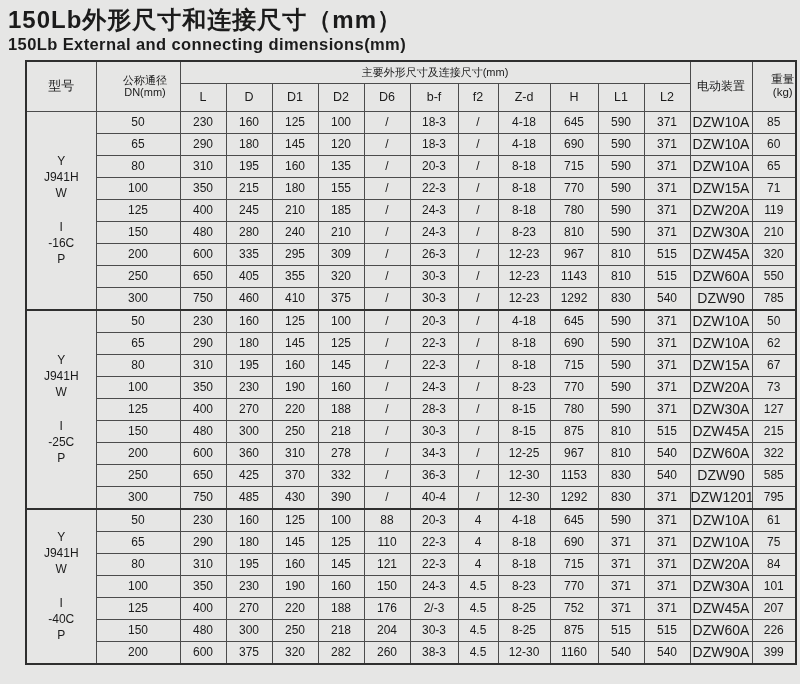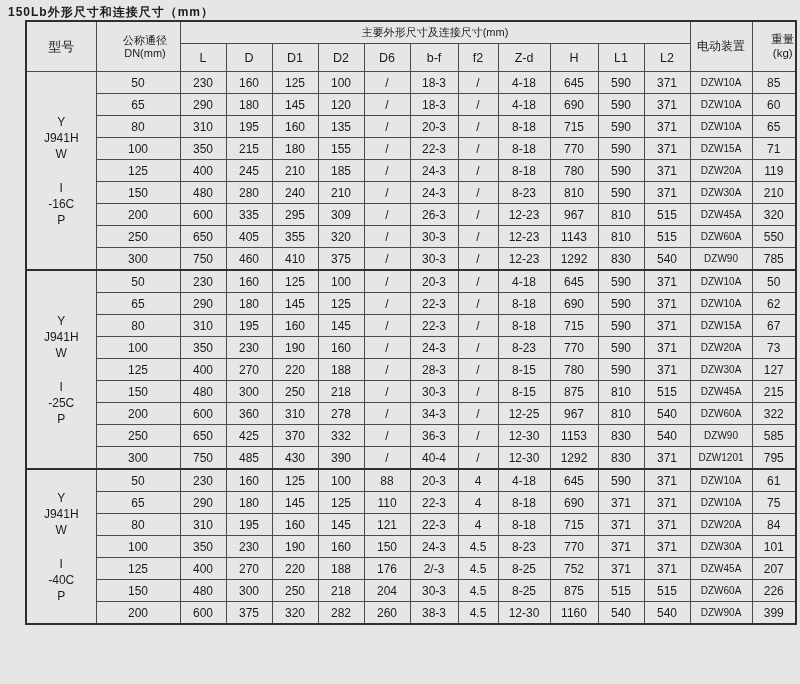--- a/index.html
+++ b/index.html
@@ -5,21 +5,21 @@
   html,body { margin:0; padding:0; }
   body {
     width:800px; height:684px;
     background:#e6e6e5;
     font-family:"Liberation Sans","DejaVu Sans",sans-serif;
     color:#1b1b1b;
     overflow:hidden;
   }
   .page { padding:5px 6px 0 8px; }
   .title-cn {
-    font-size:12px; font-weight:bold; letter-spacing:1px; line-height:1.25;
+    font-size:24px; font-weight:bold; letter-spacing:1px; line-height:1.25;
   }
   .title-en {
     font-size:16.5px; font-weight:bold; letter-spacing:0.4px; line-height:1.2;
     margin-bottom:5px;
   }
   table.dim-table {
     border-collapse:collapse;
     table-layout:fixed;
     width:770px;
     margin-left:17px;
@@ -40,27 +40,28 @@
   .th-model { font-size:13px !important; }
   .two-line span { display:block; line-height:1.15; }
   .th-dn span { font-size:11px;padding-left:14px; }
   .th-weight span { font-size:11.5px;margin-left:18px; }
   .th-group { font-size:11px !important; }
   .th-actuator { font-size:12px !important; }
   .dim-table tbody td { height:21px; }
   .dim-table tbody tr.group-start td { border-top:2px solid #2f2f2f; }
   td.model-cell { vertical-align:middle; }
   .model-block { padding:9px 0; line-height:16px; font-size:12px; }
-  td.actuator-cell { font-size:10px; }
+  td.actuator-cell { font-size:14px; }
 </style>
 </head>
 <body>
 
 <div class="page">
   <div class="title-cn">150Lb外形尺寸和连接尺寸（mm）</div>
+  <div class="title-en">150Lb External and connecting dimensions(mm)</div>
 
   <table class="dim-table">
     <colgroup>
       <col style="width:70px">
         <col style="width:84px">
       <col style="width:46px">
         <col style="width:46px">
         <col style="width:46px">
       <col style="width:46px">
         <col style="width:46px">

